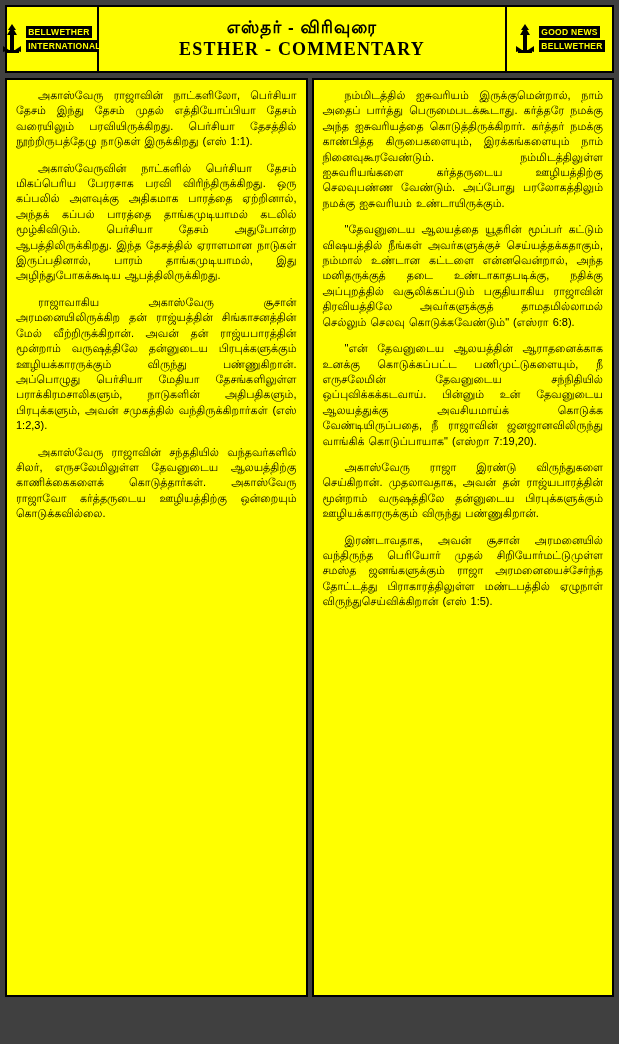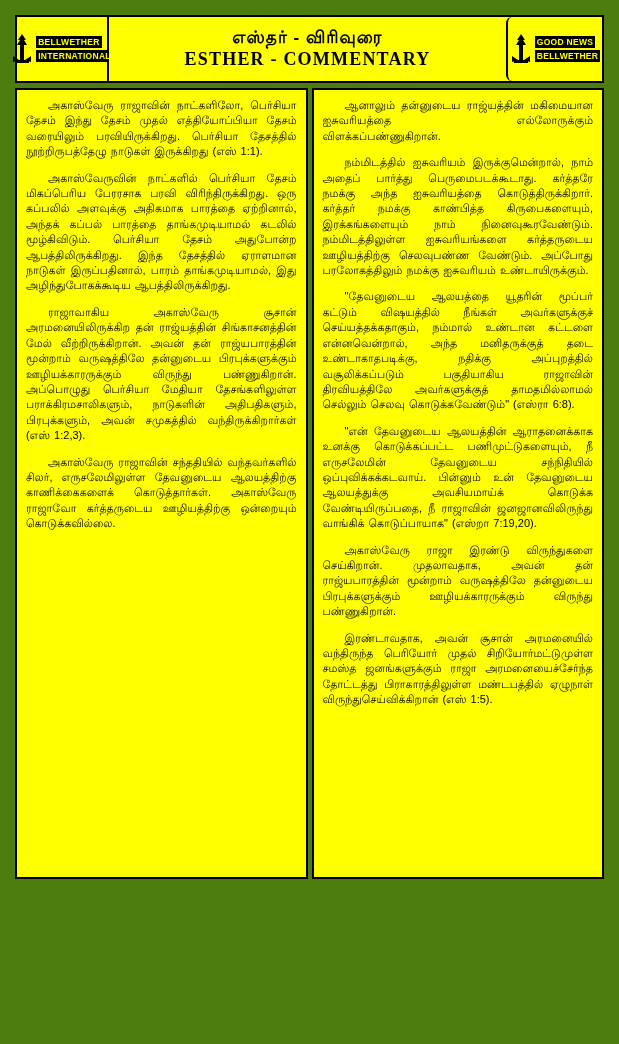--- a/index.html
+++ b/index.html
@@ -11,22 +11,22 @@
     height: 1044px;
     background: #ffffff;
     font-family: "Liberation Sans", sans-serif;
     overflow: hidden;
   }
   .page {
     position: relative;
     width: 619px;
     height: 1044px;
     box-sizing: border-box;
-    background: #4d7c0f;
-    padding: 15px;
+    background: #404040;
+    padding: 5px;
   }
   
   .header {
     display: flex;
     align-items: stretch;
     height: 68px;
     border: 2px solid #000;
     background: #ffff00;
     box-sizing: border-box;
   }
@@ -37,22 +37,21 @@
     display: flex;
     flex-direction: column;
     align-items: center;
     justify-content: center;
     padding: 2px;
     box-sizing: border-box;
   }
   .logo-box.right {
     border-right: none;
     border-left: 2px solid #000;
-    width: 96px;
-    border-radius: 6px;
+    width: 107px;
   }
   .logo-row {
     display: flex;
     align-items: center;
     justify-content: center;
     width: 100%;
   }
   .logo-emblem {
     width: 22px;
     height: 30px;
@@ -107,21 +106,21 @@
     font-size: 18px;
     font-weight: bold;
     color: #000;
     letter-spacing: 1.2px;
     font-family: "Liberation Serif", serif;
   }
   
   .body-area {
     display: flex;
     margin-top: 5px;
-    height: 791px;
+    height: 919px;
     box-sizing: border-box;
   }
   .column {
     width: 50%;
     border: 2px solid #000;
     background: #ffff00;
     box-sizing: border-box;
     padding: 8px 9px 6px 9px;
     overflow: hidden;
   }
@@ -192,21 +191,20 @@
   <div class="body-area">
 
     <div class="column left">
       <p class="para">அகாஸ்வேரு ராஜாவின் நாட்களிலோ, பெர்சியா தேசம் இந்து தேசம் முதல் எத்தியோப்பியா தேசம் வரையிலும் பரவியிருக்கிறது. பெர்சியா தேசத்தில் நூற்றிருபத்தேழு நாடுகள் இருக்கிறது (எஸ் 1:1).</p>
       <p class="para">அகாஸ்வேருவின் நாட்களில் பெர்சியா தேசம் மிகப்பெரிய பேரரசாக பரவி விரிந்திருக்கிறது. ஒரு கப்பலில் அளவுக்கு அதிகமாக பாரத்தை ஏற்றினால், அந்தக் கப்பல் பாரத்தை தாங்கமுடியாமல் கடலில் மூழ்கிவிடும். பெர்சியா தேசம் அதுபோன்ற ஆபத்திலிருக்கிறது. இந்த தேசத்தில் ஏராளமான நாடுகள் இருப்பதினால், பாரம் தாங்கமுடியாமல், இது அழிந்துபோகக்கூடிய ஆபத்திலிருக்கிறது.</p>
       <p class="para">ராஜாவாகிய அகாஸ்வேரு சூசான் அரமனையிலிருக்கிற தன் ராஜ்யத்தின் சிங்காசனத்தின் மேல் வீற்றிருக்கிறான். அவன் தன் ராஜ்யபாரத்தின் மூன்றாம் வருஷத்திலே தன்னுடைய பிரபுக்களுக்கும் ஊழியக்காரருக்கும் விருந்து பண்ணுகிறான். அப்பொழுது பெர்சியா மேதியா தேசங்களிலுள்ள பராக்கிரமசாலிகளும், நாடுகளின் அதிபதிகளும், பிரபுக்களும், அவன் சமுகத்தில் வந்திருக்கிறார்கள் (எஸ் 1:2,3).</p>
       <p class="para">அகாஸ்வேரு ராஜாவின் சந்ததியில் வந்தவர்களில் சிலர், எருசலேமிலுள்ள தேவனுடைய ஆலயத்திற்கு காணிக்கைகளைக் கொடுத்தார்கள். அகாஸ்வேரு ராஜாவோ கர்த்தருடைய ஊழியத்திற்கு ஒன்றையும் கொடுக்கவில்லை.</p>
     </div>
 
     <div class="column right">
-      <p class="para">ஆனாலும் தன்னுடைய ராஜ்யத்தின் மகிமையான ஐசுவரியத்தை எல்லோருக்கும் விளக்கப்பண்ணுகிறான்.</p>
       <p class="para">நம்மிடத்தில் ஐசுவரியம் இருக்குமென்றால், நாம் அதைப் பார்த்து பெருமைபடக்கூடாது. கர்த்தரே நமக்கு அந்த ஐசுவரியத்தை கொடுத்திருக்கிறார். கர்த்தர் நமக்கு காண்பித்த கிருபைகளையும், இரக்கங்களையும் நாம் நினைவுகூரவேண்டும். நம்மிடத்திலுள்ள ஐசுவரியங்களை கர்த்தருடைய ஊழியத்திற்கு செலவுபண்ண வேண்டும். அப்போது பரலோகத்திலும் நமக்கு ஐசுவரியம் உண்டாயிருக்கும்.</p>
       <p class="para">"தேவனுடைய ஆலயத்தை யூதரின் மூப்பர் கட்டும் விஷயத்தில் நீங்கள் அவர்களுக்குச் செய்யத்தக்கதாகும், நம்மால் உண்டான கட்டளை என்னவென்றால், அந்த மனிதருக்குத் தடை உண்டாகாதபடிக்கு, நதிக்கு அப்புறத்தில் வசூலிக்கப்படும் பகுதியாகிய ராஜாவின் திரவியத்திலே அவர்களுக்குத் தாமதமில்லாமல் செல்லும் செலவு கொடுக்கவேண்டும்" (எஸ்ரா 6:8).</p>
       <p class="para">"என் தேவனுடைய ஆலயத்தின் ஆராதனைக்காக உனக்கு கொடுக்கப்பட்ட பணிமுட்டுகளையும், நீ எருசலேமின் தேவனுடைய சந்நிதியில் ஒப்புவிக்கக்கடவாய். பின்னும் உன் தேவனுடைய ஆலயத்துக்கு அவசியமாய்க் கொடுக்க வேண்டியிருப்பதை, நீ ராஜாவின் ஜனஜானவிலிருந்து வாங்கிக் கொடுப்பாயாக" (எஸ்றா 7:19,20).</p>
       <p class="para">அகாஸ்வேரு ராஜா இரண்டு விருந்துகளை செய்கிறான். முதலாவதாக, அவன் தன் ராஜ்யபாரத்தின் மூன்றாம் வருஷத்திலே தன்னுடைய பிரபுக்களுக்கும் ஊழியக்காரருக்கும் விருந்து பண்ணுகிறான்.</p>
       <p class="para">இரண்டாவதாக, அவன் சூசான் அரமனையில் வந்திருந்த பெரியோர் முதல் சிறியோர்மட்டுமுள்ள சமஸ்த ஜனங்களுக்கும் ராஜா அரமனையைச்சேர்ந்த தோட்டத்து பிராகாரத்திலுள்ள மண்டபத்தில் ஏழுநாள் விருந்துசெய்விக்கிறான் (எஸ் 1:5).</p>
     </div>
 
   </div>
 
 </div>

